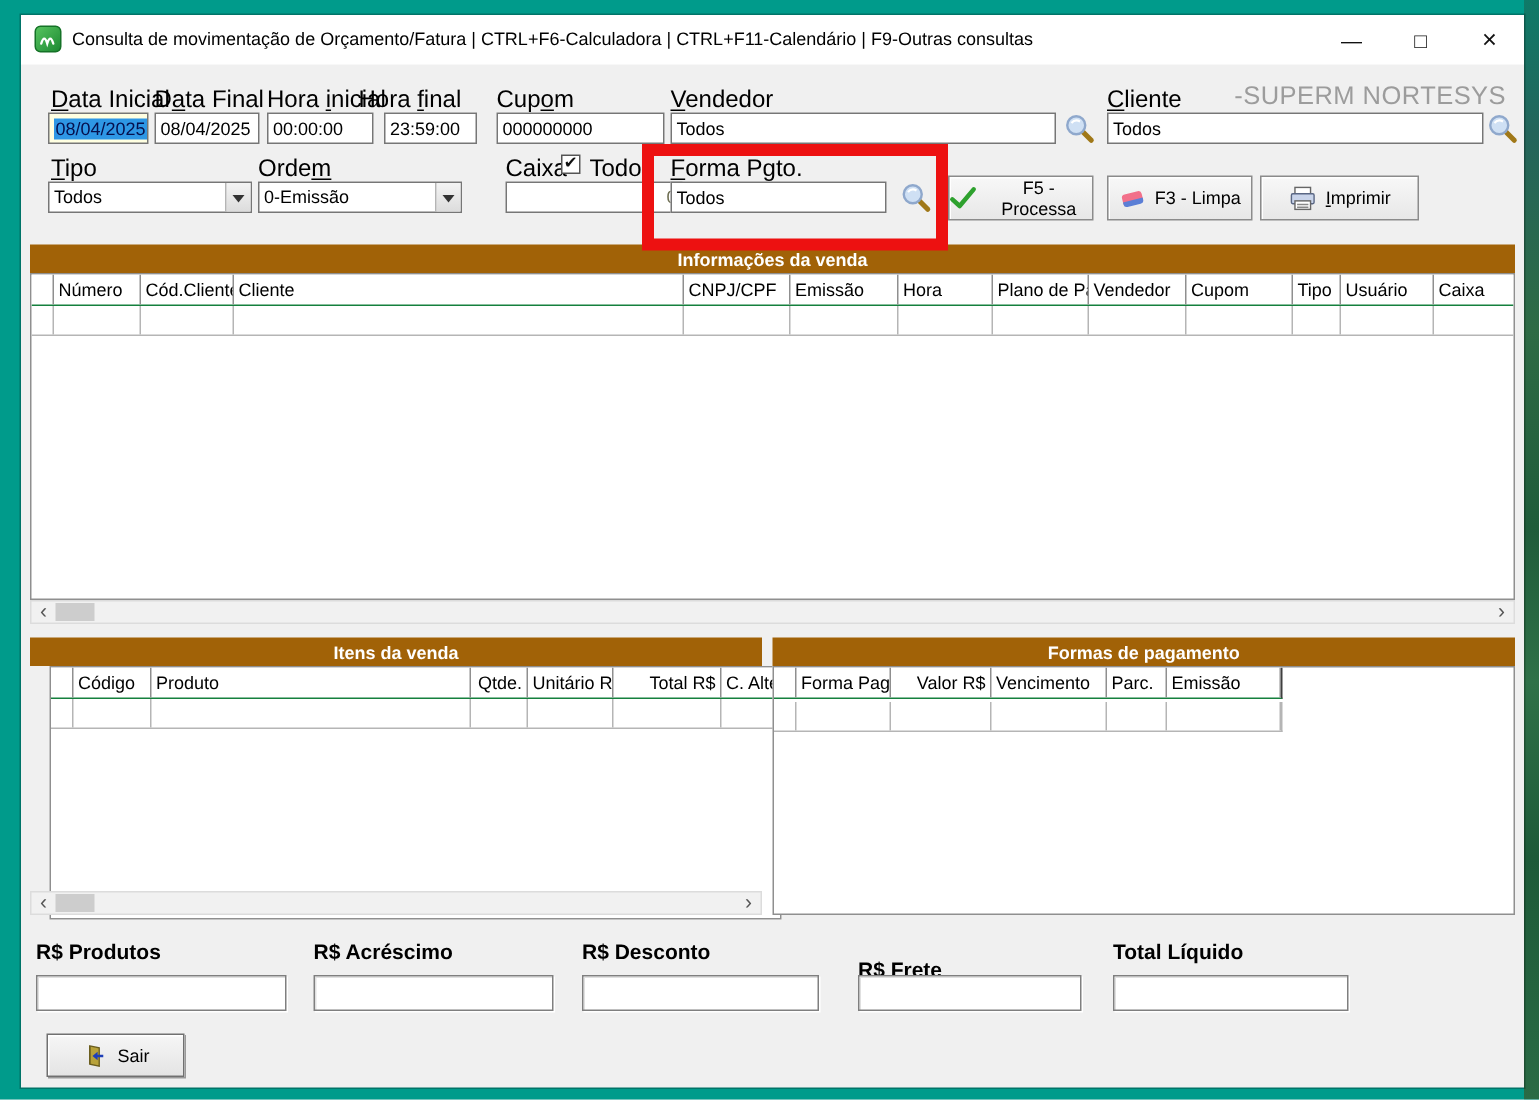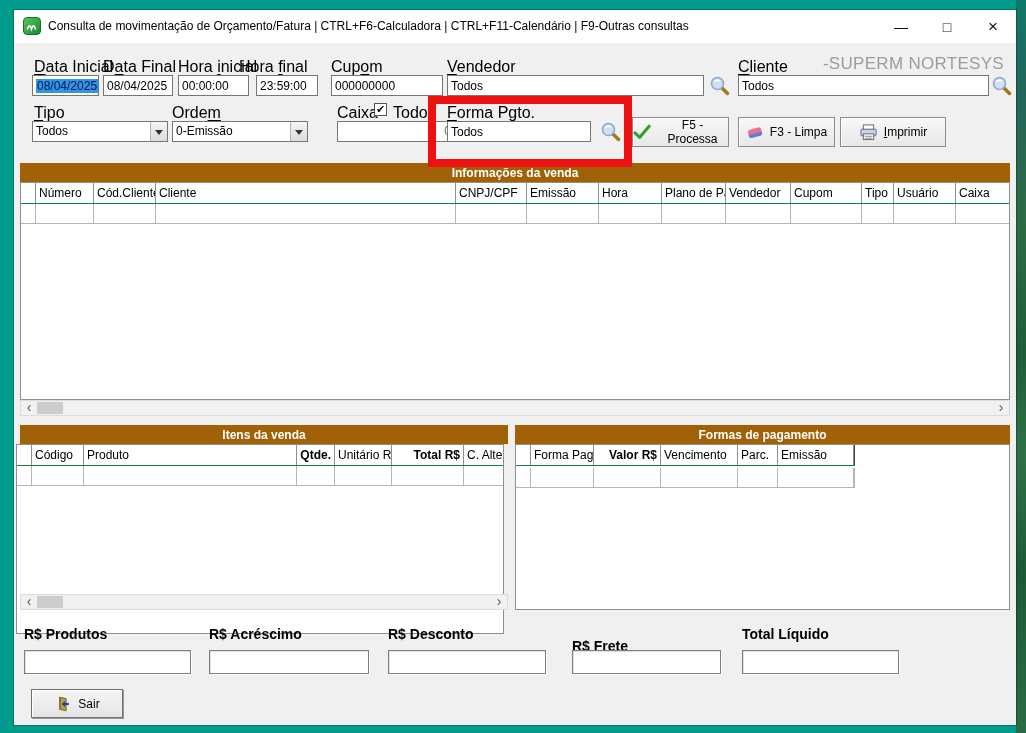--- a/index.html
+++ b/index.html
@@ -52,21 +52,21 @@
   
   .ghead { position:absolute; height:19px; background:#a16207; color:#fff; font-weight:bold; font-size:12px;
     display:flex; align-items:center; justify-content:center; }
 
   
   .gridarea { position:absolute; background:#fff; border:1px solid #8f8f8f; overflow:hidden; }
   .gridhead { display:flex; height:21px; border-bottom:1px solid #15803d; background:#fff; }
   .gridhead .c { border-right:1px solid #8f8f8f; padding:3px 3px 0 3px; font-size:12px; white-space:nowrap; overflow:hidden; flex:0 0 auto; }
   .gridrow { display:flex; height:20px; border-bottom:1px solid #b5b5b5; }
   .gridrow .c { border-right:1px solid #b5b5b5; flex:0 0 auto; }
-  .c.r { text-align:right;font-weight:bold; }
+  .c.r { text-align:right; }
   .inlinehead { display:inline-flex; border-right:1px solid #3f3f3f; }
 
   
   .hscroll { position:absolute; height:16px; background:#f1f1f1; border:1px solid #dcdcdc; }
   .hscroll .arr { position:absolute; top:0; width:16px; height:14px; color:#555; font-size:14px; line-height:13px; text-align:center; }
   .hscroll .arr.left { left:0; } .hscroll .arr.right { right:0; }
   .hscroll .thumb { position:absolute; left:16px; top:1px; width:26px; height:12px; background:#cdcdcd; }
 
   
   .tot-lbl { position:absolute; font-size:14px; font-weight:bold; white-space:nowrap; }
@@ -229,21 +229,21 @@
   </div>
   <div class="hscroll" style="left:6px;top:390px;width:990px;">
     <span class="arr left">‹</span>
     <span class="thumb"></span>
     <span class="arr right">›</span>
   </div>
 
   <div class="ghead" style="left:6px;top:415px;width:488px;">
     <span>Itens da venda</span>
   </div>
-  <div class="gridarea" style="left:2px;top:434px;width:488px;height:190px;">
+  <div class="gridarea" style="left:19px;top:434px;width:488px;height:169px;">
     <div class="gridhead">
       <div class="c" style="width:15px;"></div>
       <div class="c" style="width:52px;">Código</div>
       <div class="c" style="width:213px;">Produto</div>
       <div class="c r" style="width:38px;">Qtde.</div>
       <div class="c" style="width:57px;">Unitário R$</div>
       <div class="c r" style="width:72px;">Total R$</div>
       <div class="c" style="width:50px;">C. Alteri</div>
     </div>
     <div class="gridrow">

